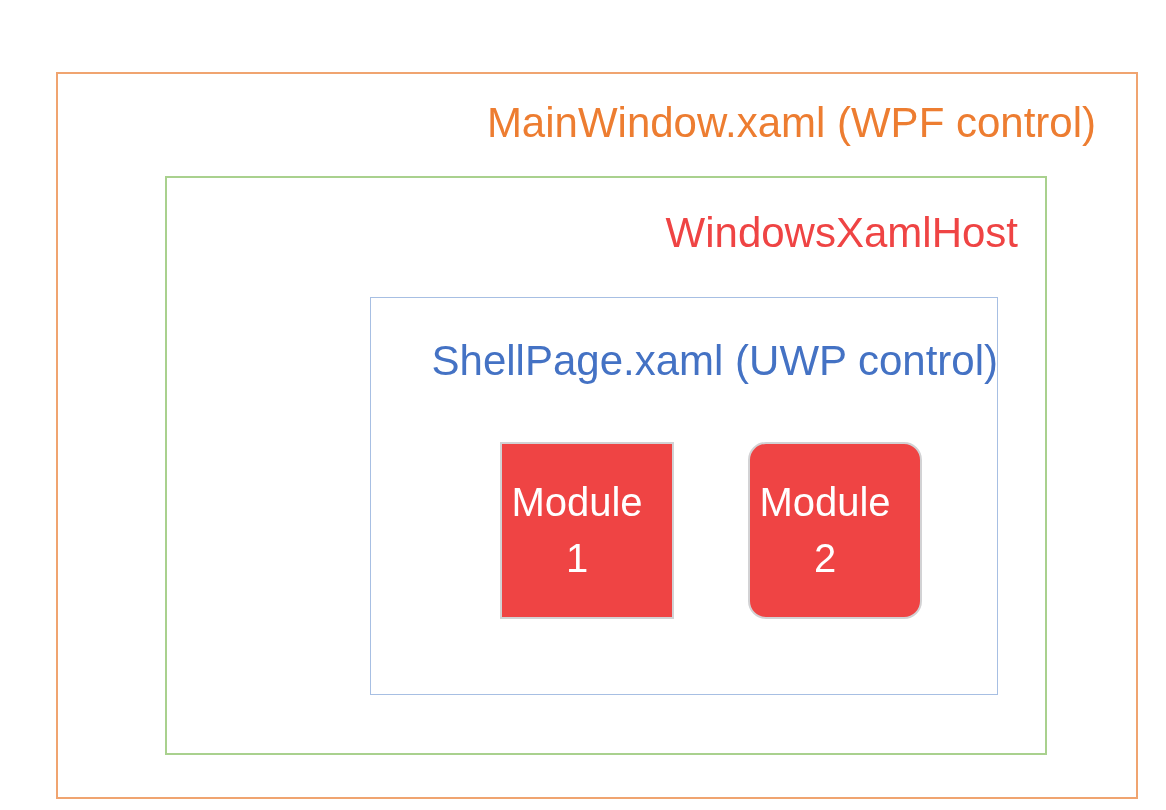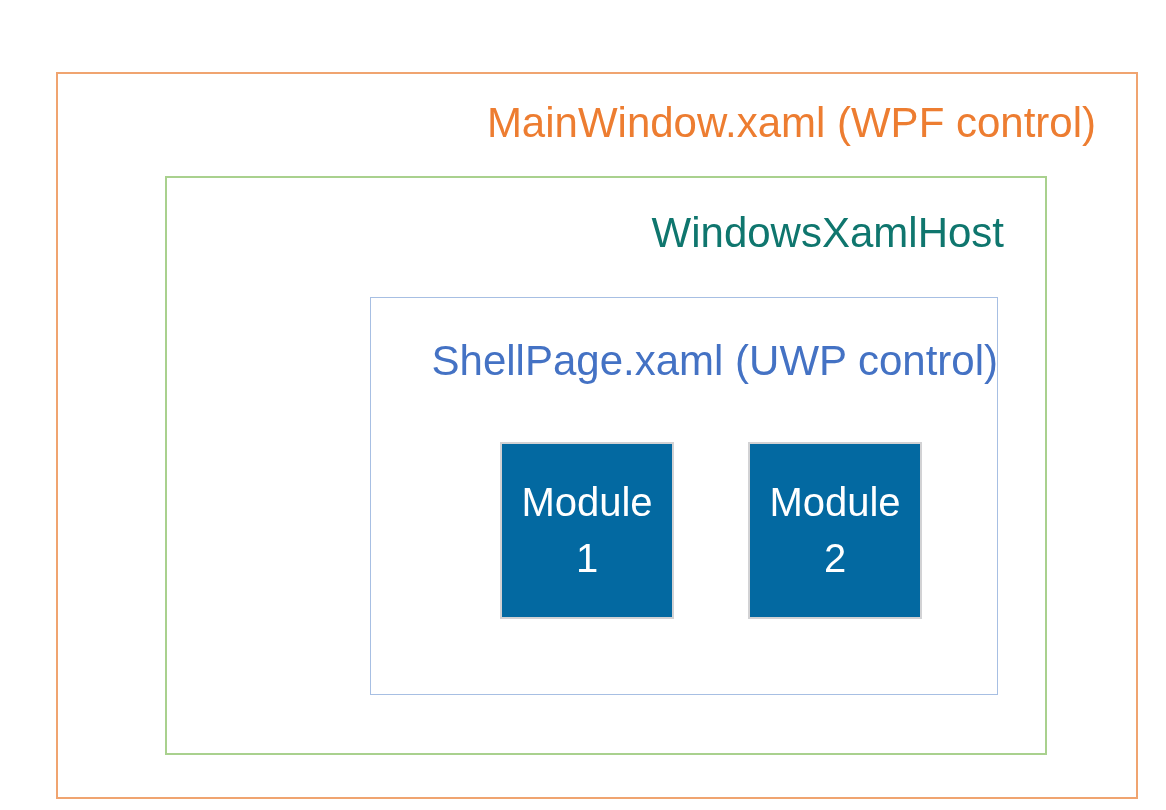--- a/index.html
+++ b/index.html
@@ -42,44 +42,43 @@
     line-height: 1;
     white-space: nowrap;
   }
   .label-outer {
     top: 66px;
     right: 70px;
     color: #ed7d31;
   }
   .label-host {
     top: 176px;
-    right: 162px;
-    color: #0f766e;
+    right: 148px;
+    color: #ef4444;
   }
   .label-shell {
     top: 304px;
     left: 370px;
     width: 628px;
     text-align: right;
     color: #4472c4;
   }
   .module {
     position: absolute;
     width: 174px;
     height: 177px;
-    background: #0369a1;
+    background: #ef4444;
     border: 2px solid #d2d2d4;
     box-sizing: border-box;
     display: flex;
     align-items: center;
-    justify-content: center;
     text-align: center;
   }
   .module-1 { left: 500px; top: 406px; }
-  .module-2 { left: 748px; top: 406px; }
+  .module-2 { left: 748px; top: 406px; border-radius: 18px; }
   .module-label {
     color: #ffffff;
     font-size: 40px;
     line-height: 1.38;
     width: 150px;       
     text-align: center;
   }
 </style>
 </head>
 <body>

